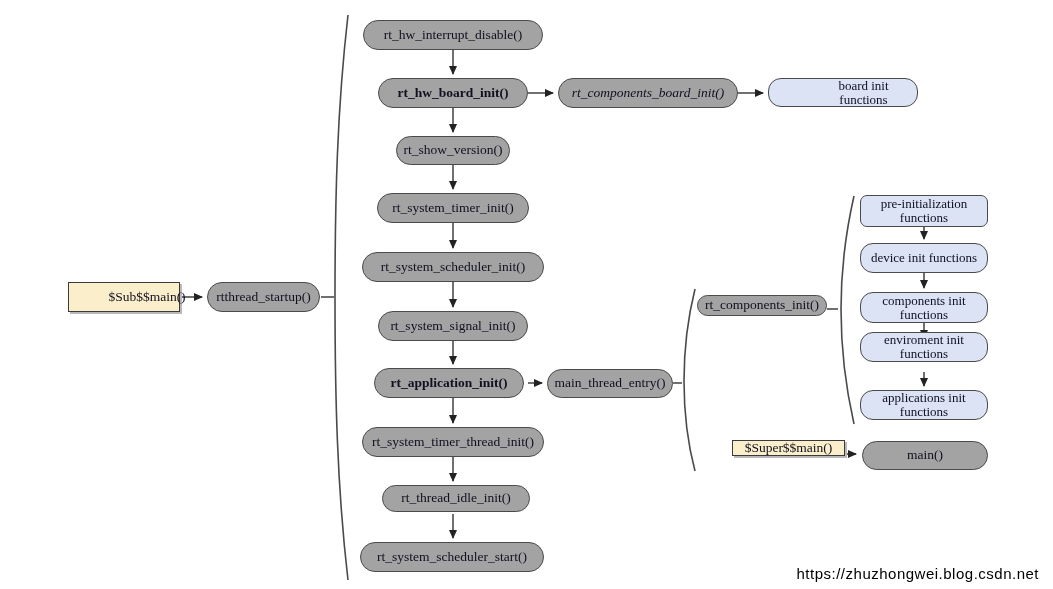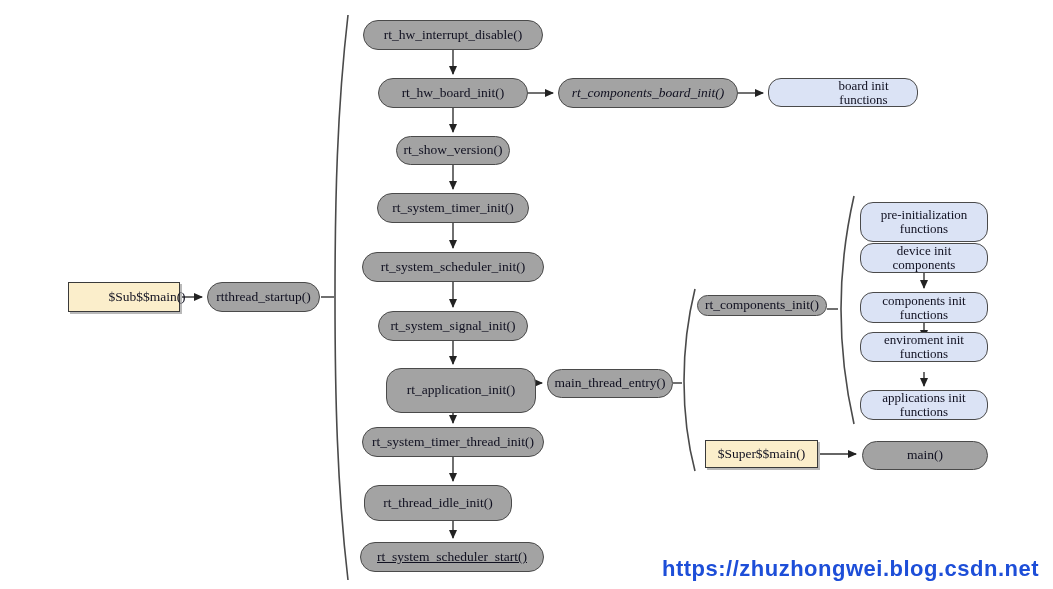--- a/index.html
+++ b/index.html
@@ -36,24 +36,23 @@
   }
   .tanbox{
     background:#fbeecb;
     border:1.2px solid #3a3a3a;
     box-shadow:2px 2px 0 #b9b9b9;
   }
   .watermark{
     position:absolute;
     right:14px;bottom:7px;
     font-family:"Liberation Sans", sans-serif;
-    font-size:22px;
-    color:#1d4ed8;
+    font-size:15px;
+    color:#000000;
     letter-spacing:0.5px;
-    font-weight:bold;
   }
 </style>
 </head>
 <body>
 
 <div class="canvas">
 
   <svg class="wires" viewBox="0 0 1053 589" xmlns="http://www.w3.org/2000/svg">
     <defs>
       <marker id="ah" markerWidth="10" markerHeight="9" refX="8" refY="4" orient="auto" markerUnits="userSpaceOnUse">
@@ -94,39 +93,39 @@
       <line x1="924" y1="372" x2="924" y2="386" marker-end="url(#ah)"></line>
 
       <line x1="818" y1="454" x2="856" y2="454" marker-end="url(#ah)"></line>
     </g>
   </svg>
 
   <div class="node tanbox" style="left:68px;top:282px;width:112px;height:30px;padding-left:46px;">$Sub$$main()</div>
   <div class="node pill" style="left:207px;top:282px;width:113px;height:30px;">rtthread_startup()</div>
 
   <div class="node pill" style="left:363px;top:20px;width:180px;height:30px;">rt_hw_interrupt_disable()</div>
-  <div class="node pill" style="left:378px;top:78px;width:150px;height:30px;">rt_hw_board_init()</div>
+  <div class="node pill" style="left:378px;top:78px;width:150px;height:30px;font-weight:bold;">rt_hw_board_init()</div>
   <div class="node pill" style="left:396px;top:136px;width:114px;height:29px;">rt_show_version()</div>
   <div class="node pill" style="left:377px;top:193px;width:152px;height:30px;">rt_system_timer_init()</div>
   <div class="node pill" style="left:362px;top:252px;width:182px;height:30px;">rt_system_scheduler_init()</div>
   <div class="node pill" style="left:378px;top:311px;width:150px;height:30px;text-align:right;">rt_system_signal_init()</div>
-  <div class="node pill" style="left:386px;top:368px;width:150px;height:45px;">rt_application_init()</div>
+  <div class="node pill" style="left:374px;top:368px;width:150px;height:30px;font-weight:bold;">rt_application_init()</div>
   <div class="node pill" style="left:362px;top:427px;width:182px;height:30px;">rt_system_timer_thread_init()</div>
-  <div class="node pill" style="left:364px;top:485px;width:148px;height:36px;">rt_thread_idle_init()</div>
-  <div class="node pill" style="left:360px;top:542px;width:184px;height:30px;text-decoration:underline;">rt_system_scheduler_start()</div>
+  <div class="node pill" style="left:382px;top:485px;width:148px;height:27px;">rt_thread_idle_init()</div>
+  <div class="node pill" style="left:360px;top:542px;width:184px;height:30px;">rt_system_scheduler_start()</div>
 
   <div class="node pill" style="left:558px;top:78px;width:180px;height:30px;font-style:italic;">rt_components_board_init()</div>
   <div class="node bluebox" style="left:768px;top:78px;width:150px;height:29px;padding-left:47px;">board init functions</div>
 
   <div class="node pill" style="left:547px;top:369px;width:126px;height:29px;">main_thread_entry()</div>
   <div class="node pill" style="left:697px;top:295px;width:130px;height:21px;">rt_components_init()</div>
 
-  <div class="node bluebox" style="left:860px;top:202px;width:128px;height:40px;">pre-initialization functions</div>
-  <div class="node bluebox" style="left:860px;top:243px;width:128px;height:30px;">device init components</div>
+  <div class="node bluebox" style="left:860px;top:195px;width:128px;height:32px;border-radius:7px;">pre-initialization functions</div>
+  <div class="node bluebox" style="left:860px;top:243px;width:128px;height:30px;">device init functions</div>
   <div class="node bluebox" style="left:860px;top:292px;width:128px;height:31px;text-align:center;">components init functions</div>
   <div class="node bluebox" style="left:860px;top:332px;width:128px;height:30px;">enviroment init functions</div>
   <div class="node bluebox" style="left:860px;top:390px;width:128px;height:30px;">applications init functions</div>
 
-  <div class="node tanbox" style="left:705px;top:440px;width:113px;height:28px;">$Super$$main()</div>
+  <div class="node tanbox" style="left:732px;top:440px;width:113px;height:16px;">$Super$$main()</div>
   <div class="node pill" style="left:862px;top:441px;width:126px;height:29px;">main()</div>
 
   <div class="watermark">https://zhuzhongwei.blog.csdn.net</div>
 </div>
 
 </body></html>

